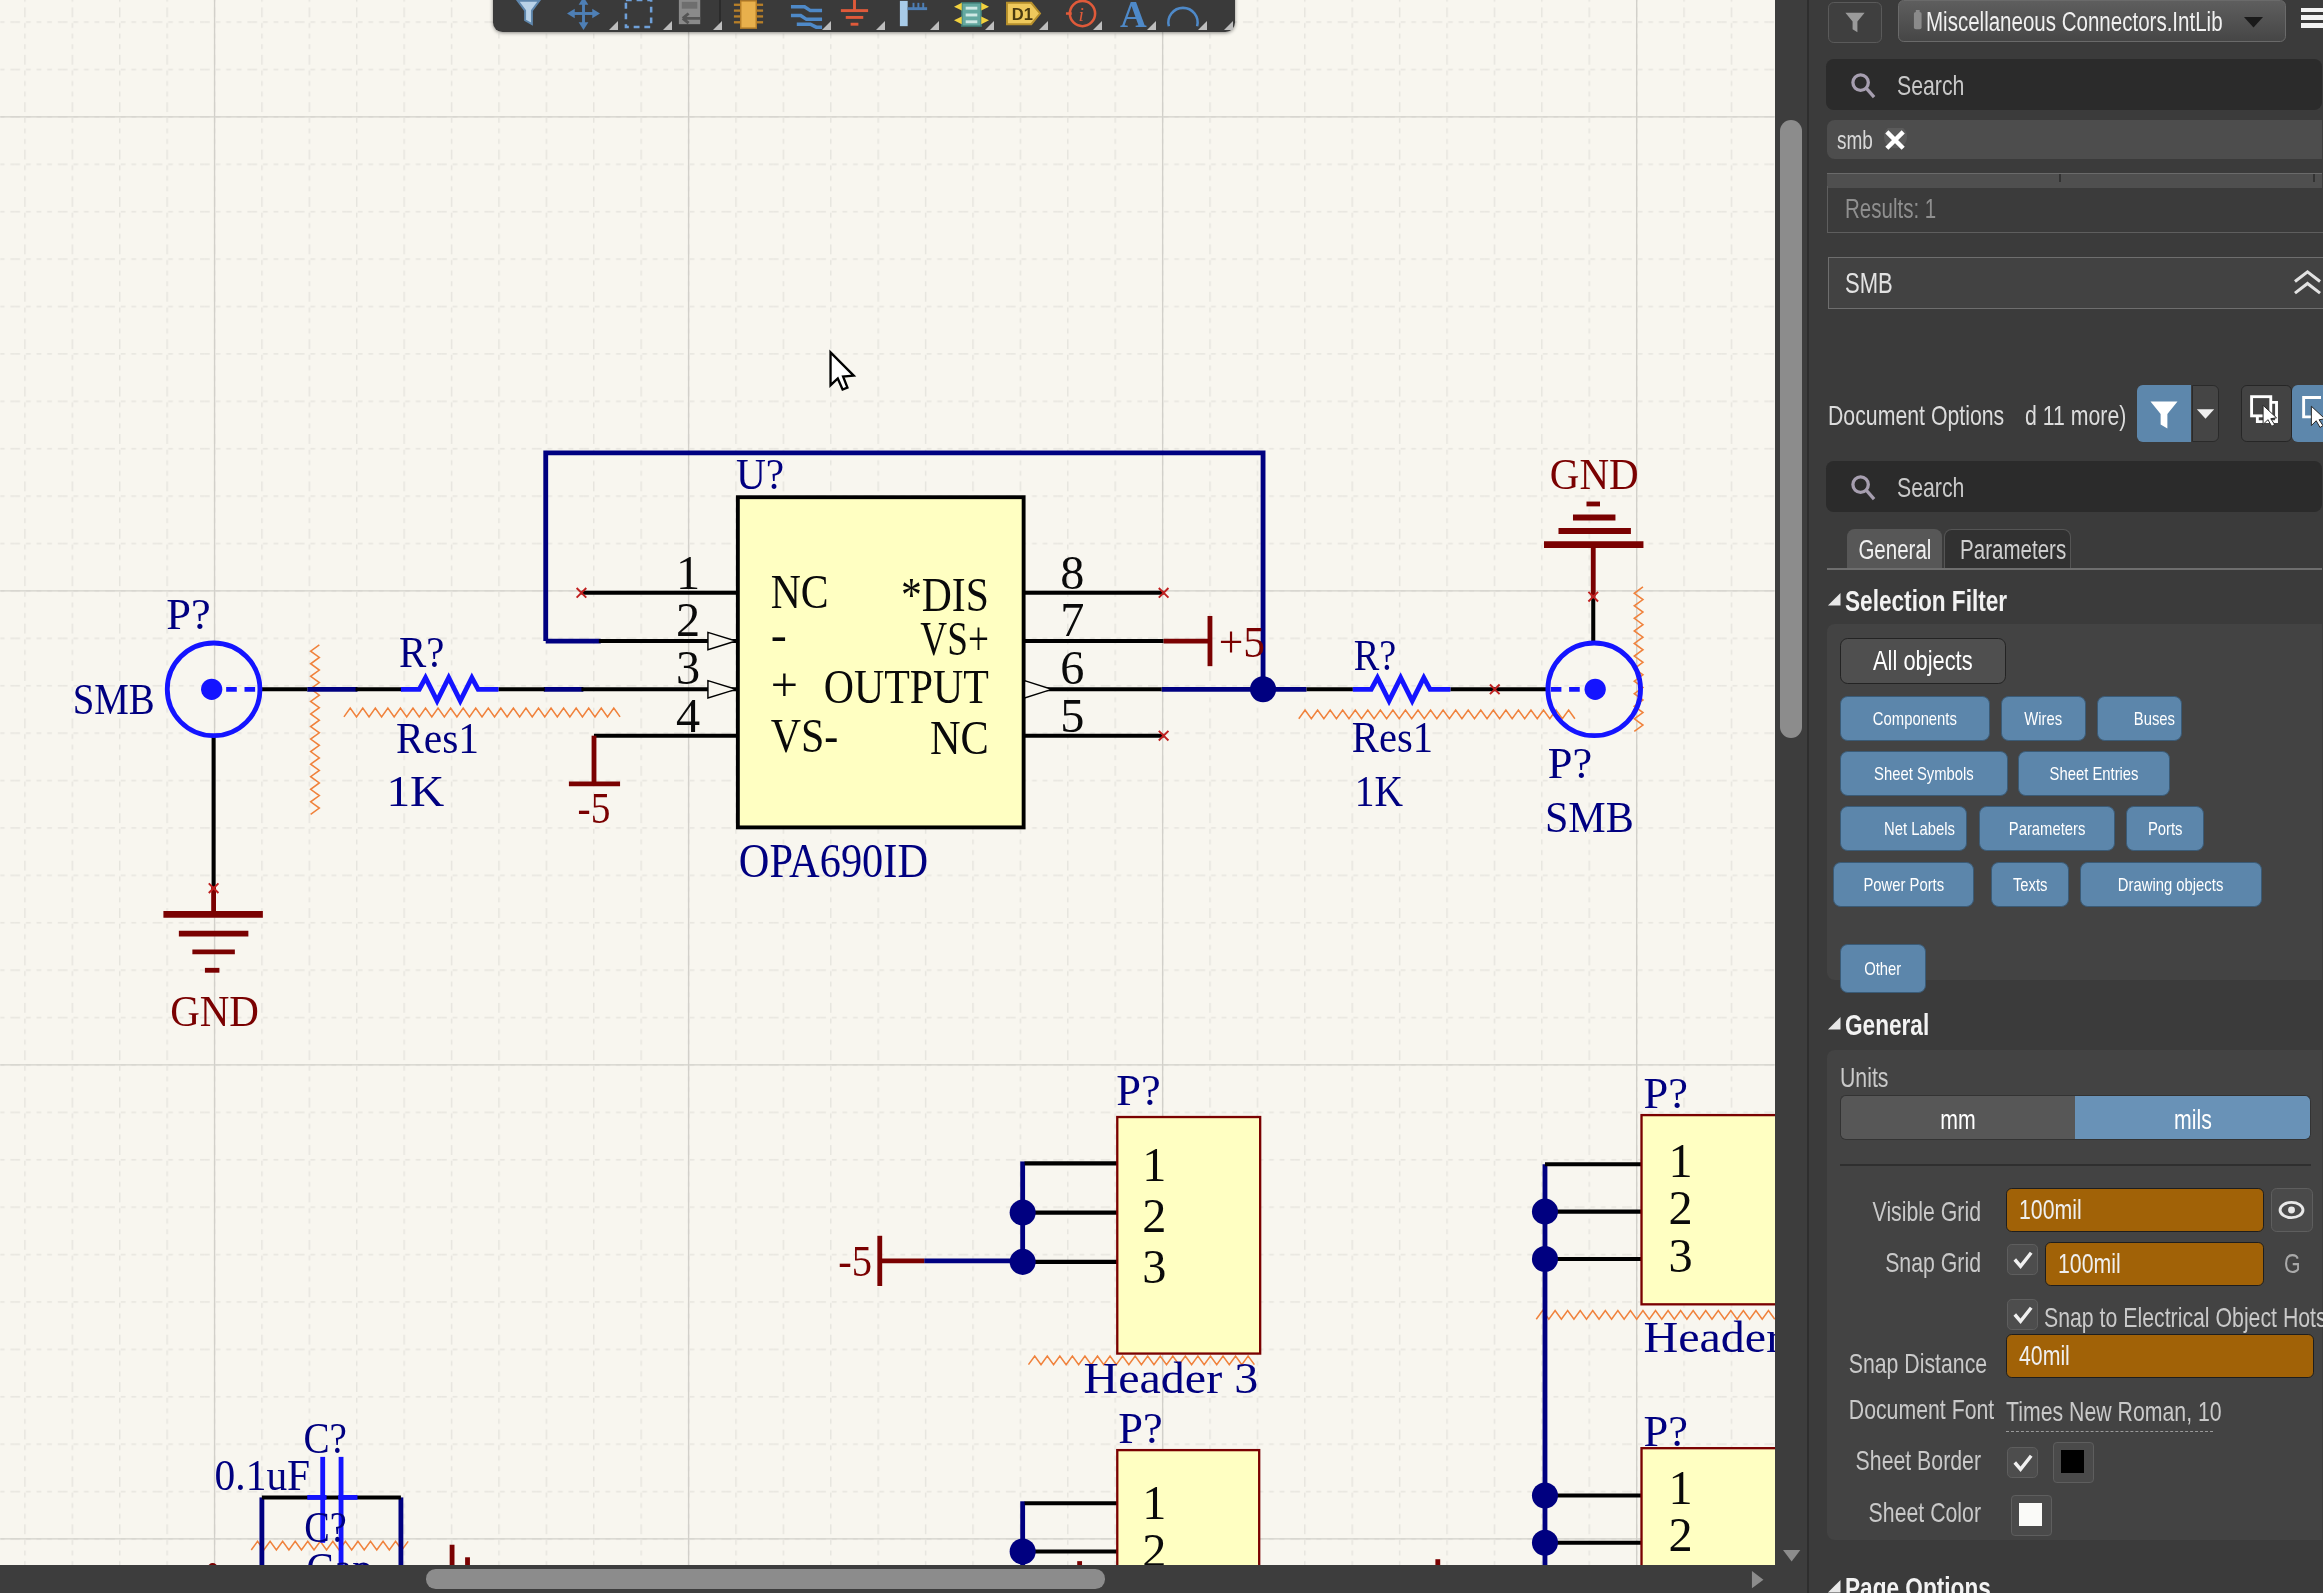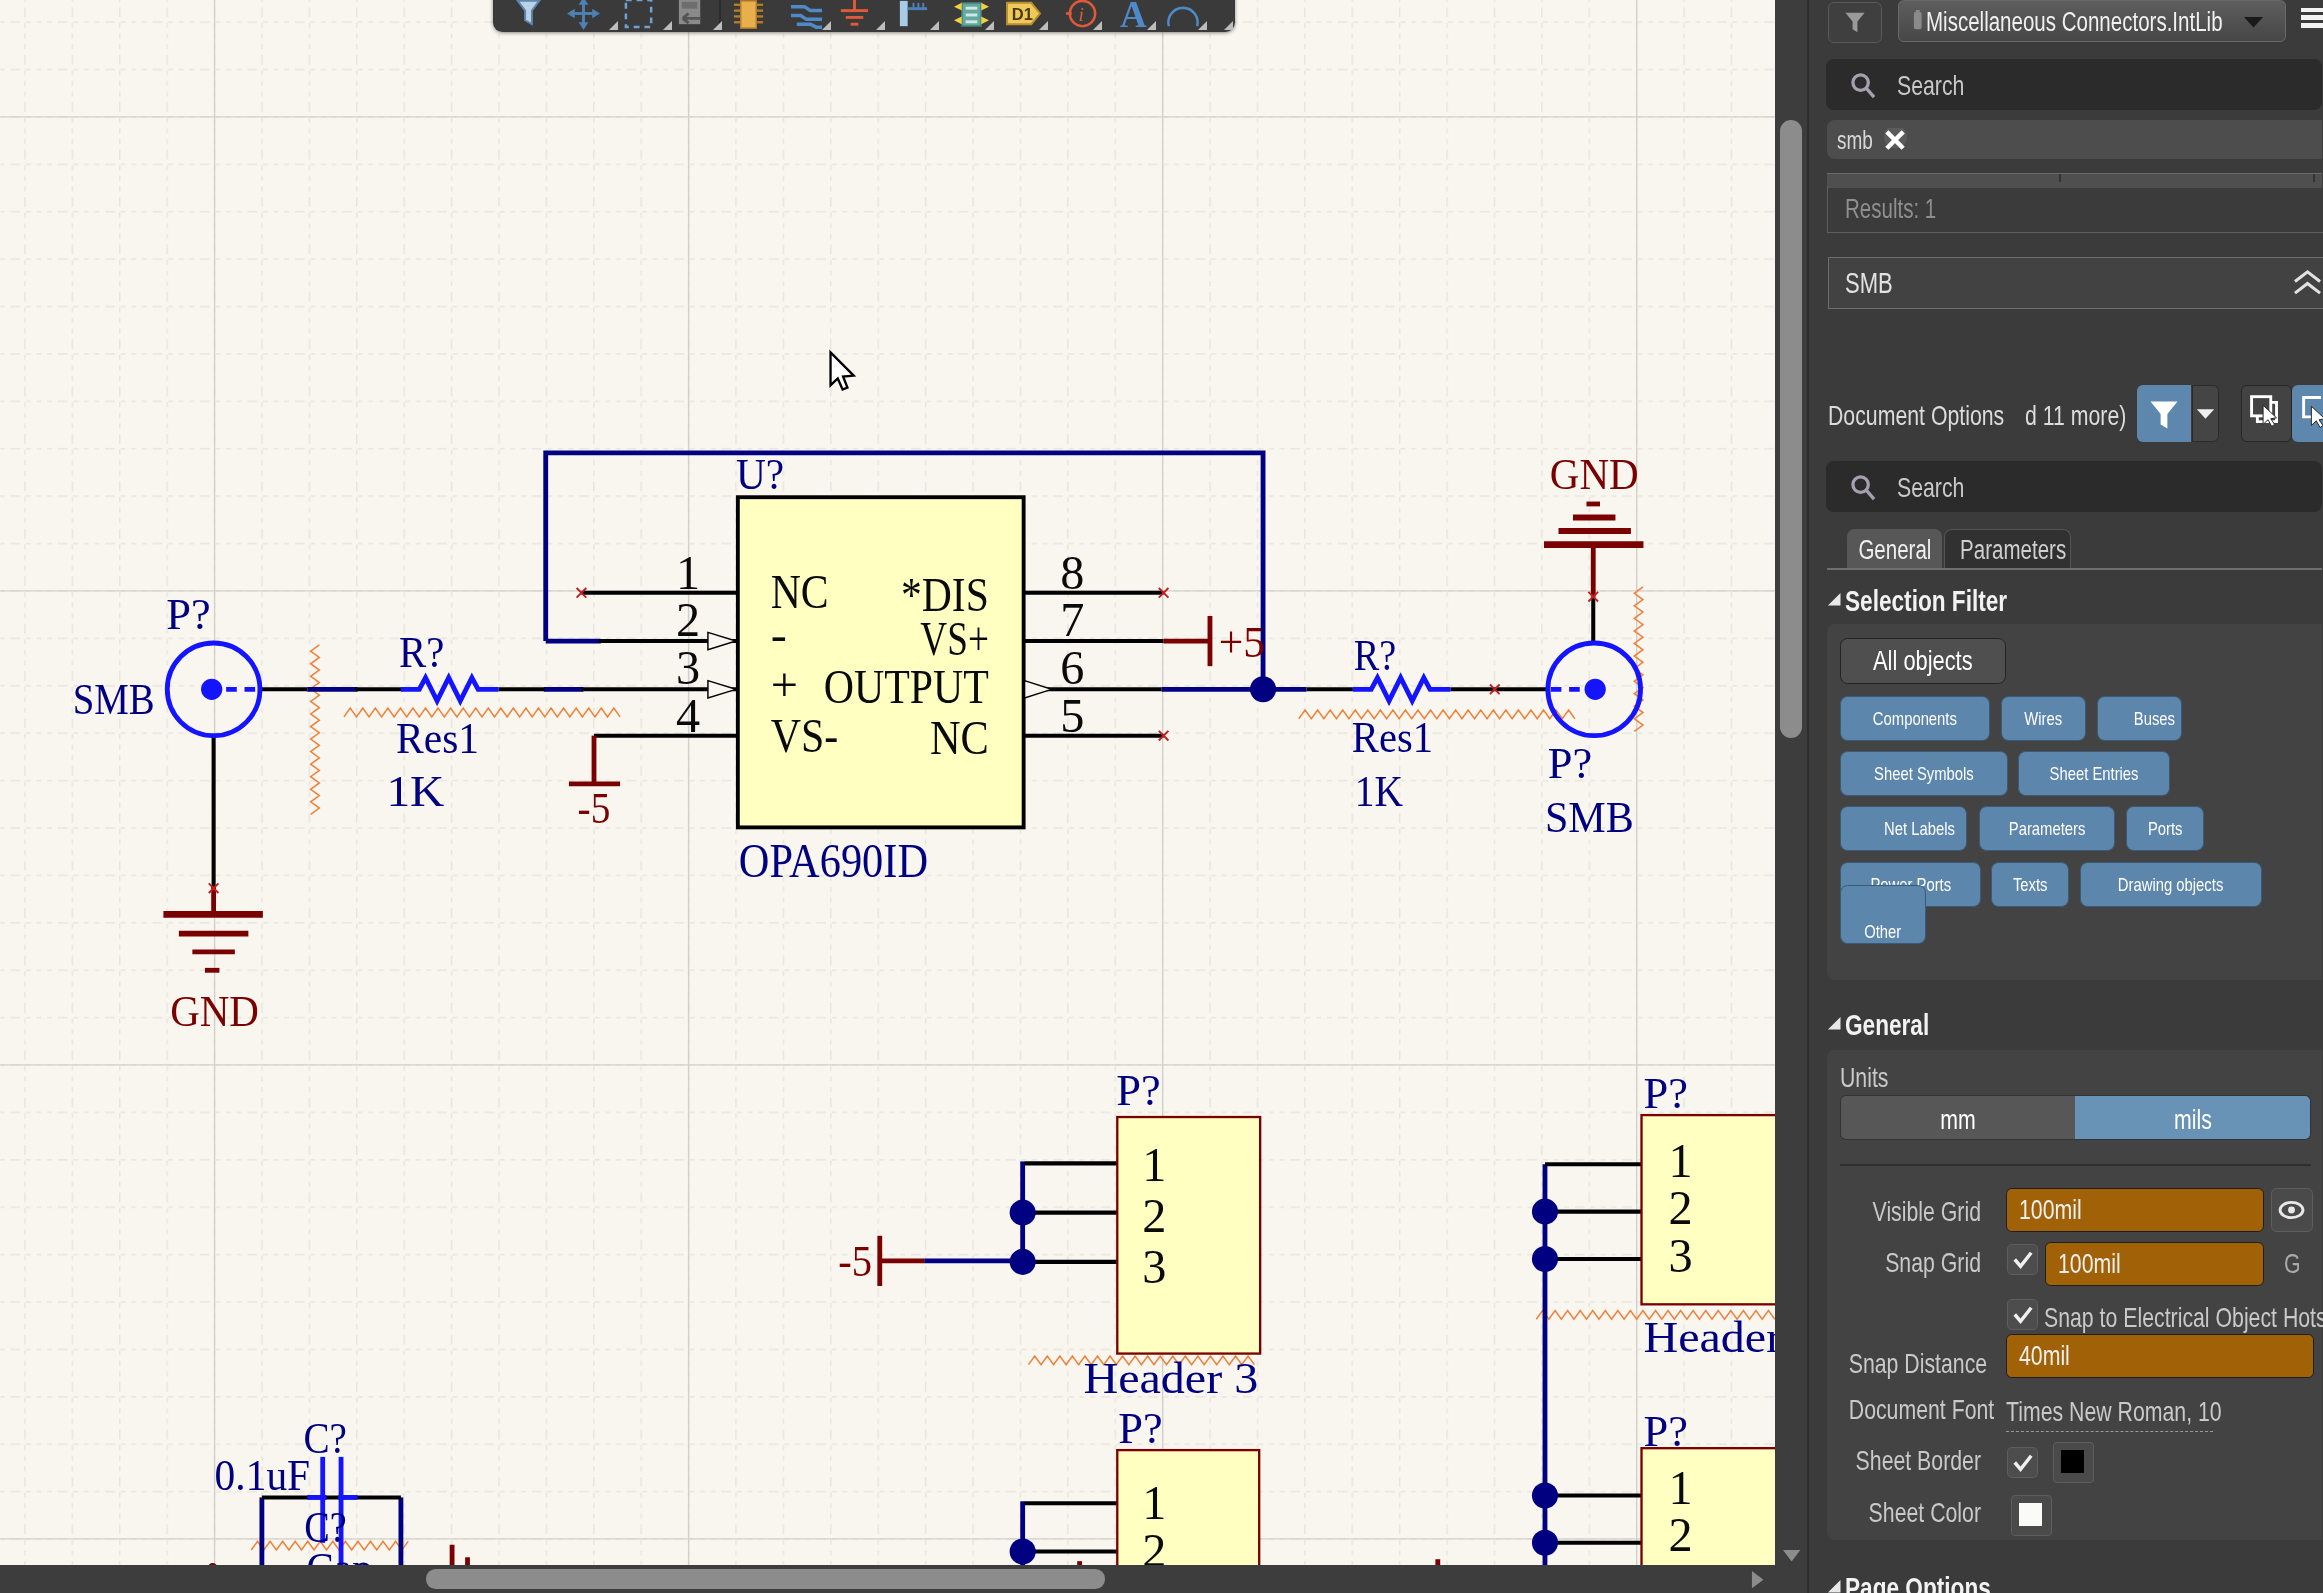--- a/index.html
+++ b/index.html
@@ -381,30 +381,30 @@
       </div>
     <div class="abs btn" style="left:33px;top:806px;width:127px;height:45px;padding-left:31px;">
         <span class="tc2">Net Labels</span>
       </div>
     <div class="abs btn" style="left:172px;top:806px;width:136px;height:45px;">
         <span class="tc2">Parameters</span>
       </div>
     <div class="abs btn" style="left:319px;top:806px;width:78px;height:45px;">
         <span class="tc2">Ports</span>
       </div>
-    <div class="abs btn" style="left:33px;top:862px;width:141px;height:45px;">
+    <div class="abs btn" style="left:26px;top:862px;width:141px;height:45px;">
         <span class="tc2">Power Ports</span>
       </div>
     <div class="abs btn" style="left:184px;top:862px;width:78px;height:45px;">
         <span class="tc2">Texts</span>
       </div>
     <div class="abs btn" style="left:273px;top:862px;width:182px;height:45px;">
         <span class="tc2">Drawing objects</span>
       </div>
-    <div class="abs btn" style="left:33px;top:885px;width:86px;height:59px;align-items:flex-end;">
+    <div class="abs btn" style="left:33px;top:944px;width:86px;height:49px;">
         <span class="tc2">Other</span>
       </div>
 
     <svg class="abs" style="left:19.3px;top:1015px;" width="17.4" height="17.4" viewBox="0 0 18 18">
         <polygon points="2,15 15,15 15,2" fill="#E8E8E8"></polygon>
       </svg>
     <div class="abs tb" style="left:38px;top:1009px;font-size:29px;">General</div>
 
     <div class="abs" style="left:20px;top:1050px;width:495px;height:490px;background:#434343;border-radius:7.7px 0 0 7.7px;"></div>
     <div class="abs t" style="left:33px;top:1062px;font-size:28px;color:#C9C9C9;">Units</div>

